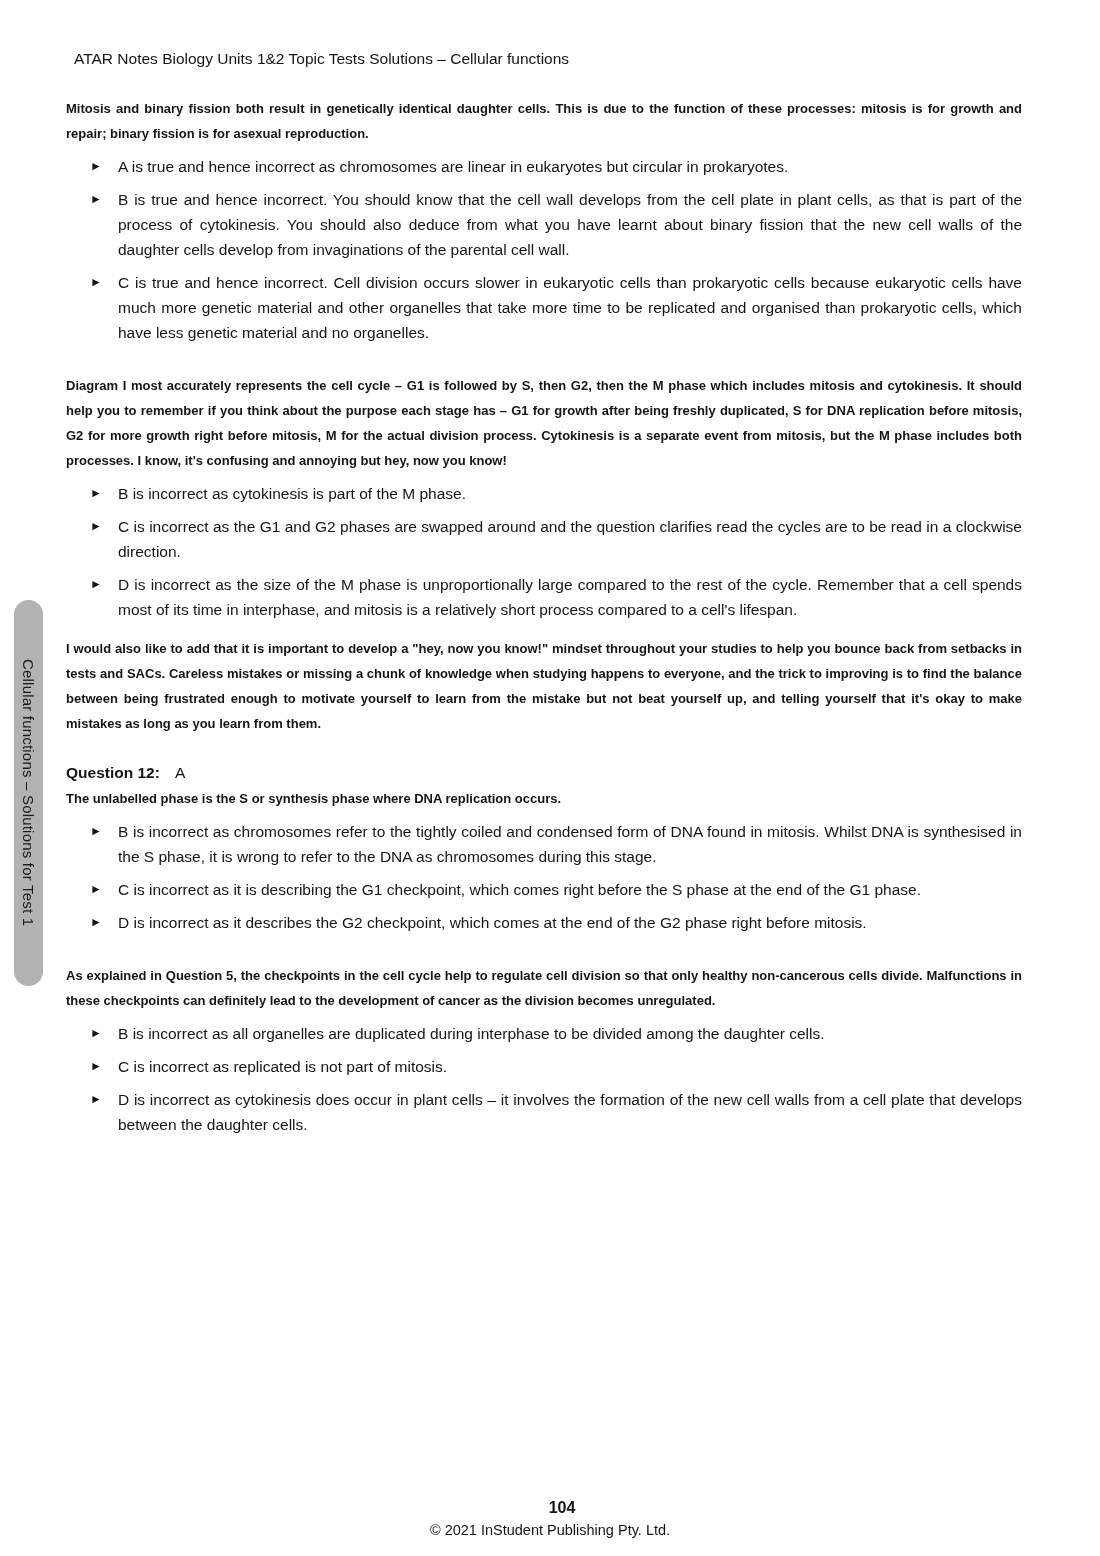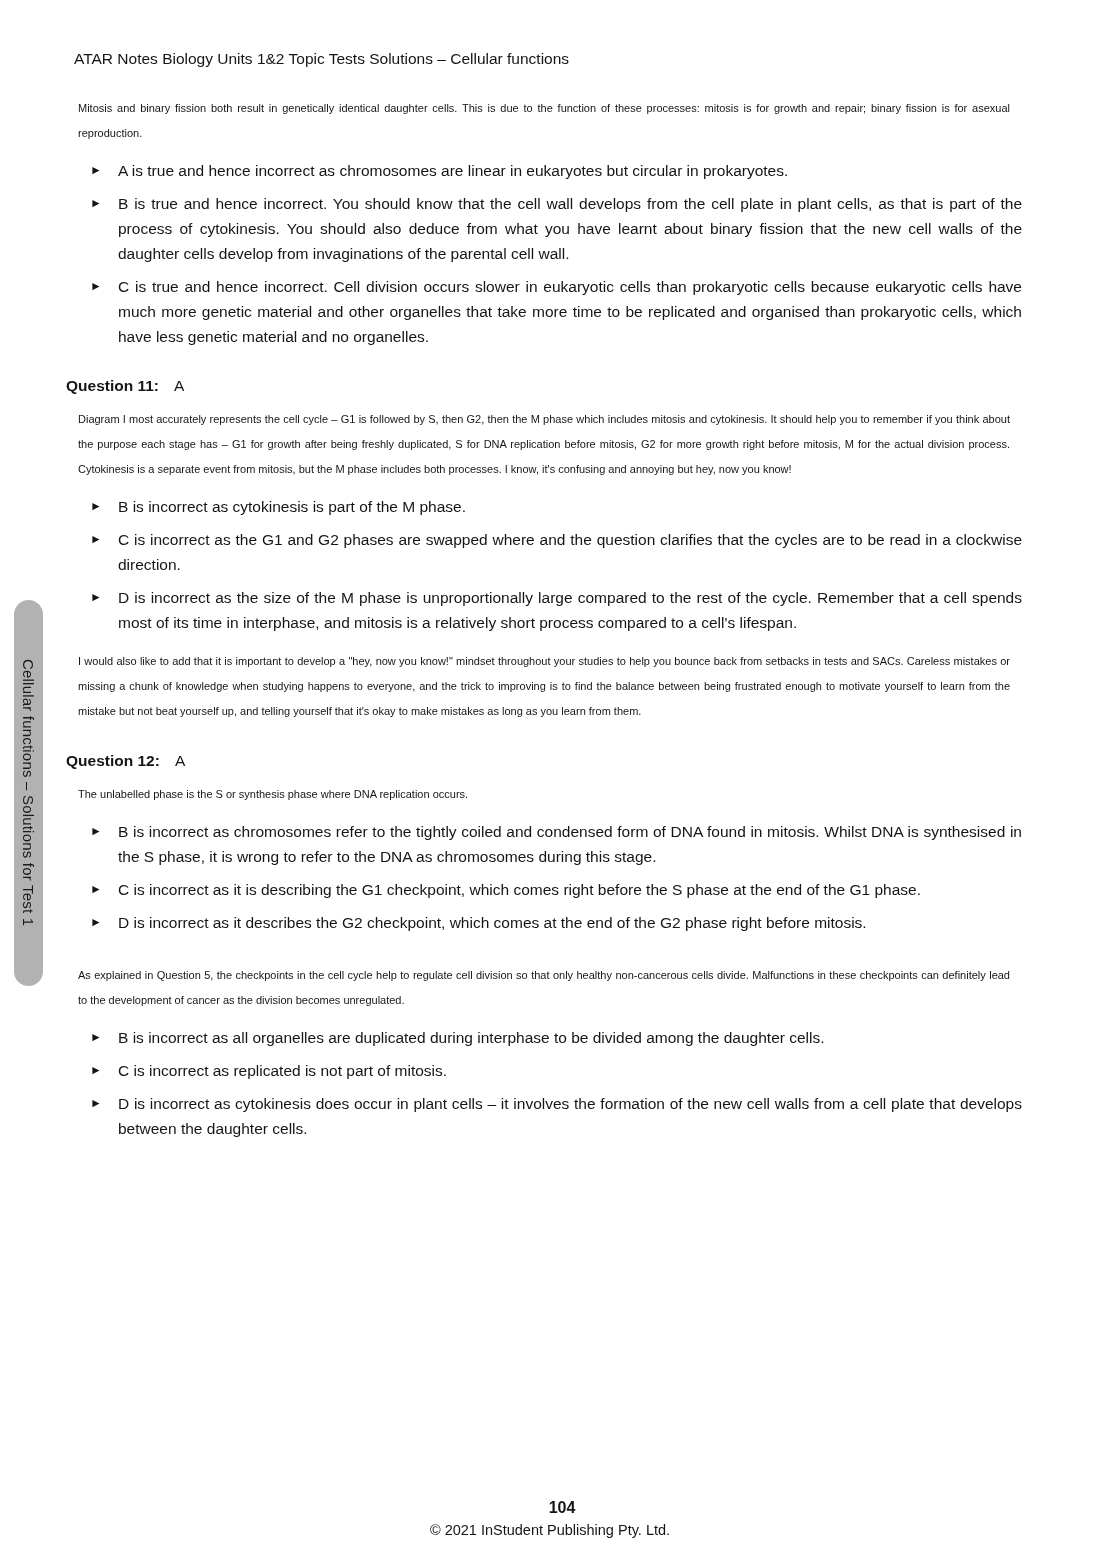--- a/index.html
+++ b/index.html
@@ -33,24 +33,25 @@
     font-size: 15.5px;
     line-height: 18px;
     margin: 0 0 4px 0;
     font-weight: bold;
   }
   h3.q-heading .answer {
     font-weight: normal;
     margin-left: 15px;
   }
   p.body-text {
-    font-size: 11px;
+    font-size: 13px;
     line-height: 25px;
-    margin: 12px;
+    margin: 0;
     text-align: justify;
+    font-weight: bold;
   }
   p.outro {
     margin-top: 14px;
   }
   ul.bullets {
     list-style: none;
     margin: 4px 0 0 0;
     padding: 0;
   }
   ul.bullets li {
@@ -131,32 +132,29 @@
         <span class="bullet-text">B is true and hence incorrect. You should know that the cell wall develops from the cell plate in plant cells, as that is part of the process of cytokinesis. You should also deduce from what you have learnt about binary fission that the new cell walls of the daughter cells develop from invaginations of the parental cell wall.</span>
       </li>
       <li>
         <span class="marker">►</span>
         <span class="bullet-text">C is true and hence incorrect. Cell division occurs slower in eukaryotic cells than prokaryotic cells because eukaryotic cells have much more genetic material and other organelles that take more time to be replicated and organised than prokaryotic cells, which have less genetic material and no organelles.</span>
       </li>
     </ul>
   </section>
 
   <section class="question">
-    <h3 class="q-heading">
-      <span>Question 11:</span><span class="answer">A</span>
-    </h3>
     <p class="body-text">Diagram I most accurately represents the cell cycle – G1 is followed by S, then G2, then the M phase which includes mitosis and cytokinesis. It should help you to remember if you think about the purpose each stage has – G1 for growth after being freshly duplicated, S for DNA replication before mitosis, G2 for more growth right before mitosis, M for the actual division process. Cytokinesis is a separate event from mitosis, but the M phase includes both processes. I know, it's confusing and annoying but hey, now you know!</p>
     <ul class="bullets">
       <li>
         <span class="marker">►</span>
         <span class="bullet-text">B is incorrect as cytokinesis is part of the M phase.</span>
       </li>
       <li>
         <span class="marker">►</span>
-        <span class="bullet-text">C is incorrect as the G1 and G2 phases are swapped where and the question clarifies that the cycles are to be read in a clockwise direction.</span>
+        <span class="bullet-text">C is incorrect as the G1 and G2 phases are swapped around and the question clarifies read the cycles are to be read in a clockwise direction.</span>
       </li>
       <li>
         <span class="marker">►</span>
         <span class="bullet-text">D is incorrect as the size of the M phase is unproportionally large compared to the rest of the cycle. Remember that a cell spends most of its time in interphase, and mitosis is a relatively short process compared to a cell's lifespan.</span>
       </li>
     </ul>
     <p class="body-text outro">I would also like to add that it is important to develop a "hey, now you know!" mindset throughout your studies to help you bounce back from setbacks in tests and SACs. Careless mistakes or missing a chunk of knowledge when studying happens to everyone, and the trick to improving is to find the balance between being frustrated enough to motivate yourself to learn from the mistake but not beat yourself up, and telling yourself that it's okay to make mistakes as long as you learn from them.</p>
   </section>
 
   <section class="question">

